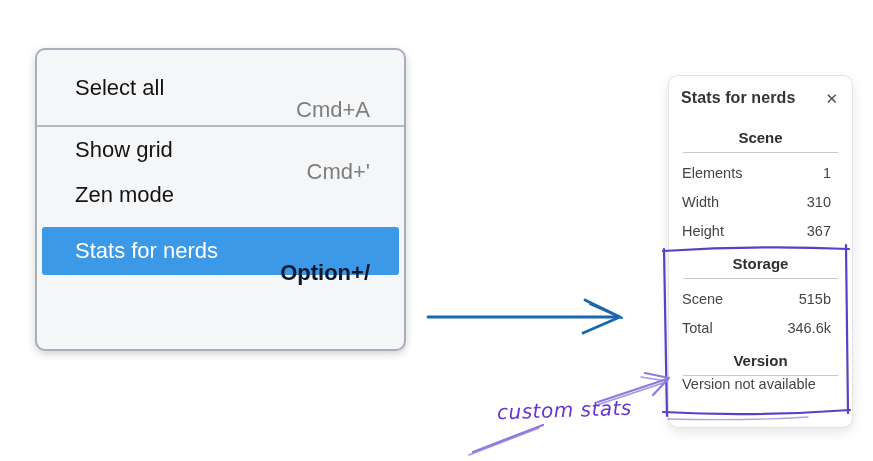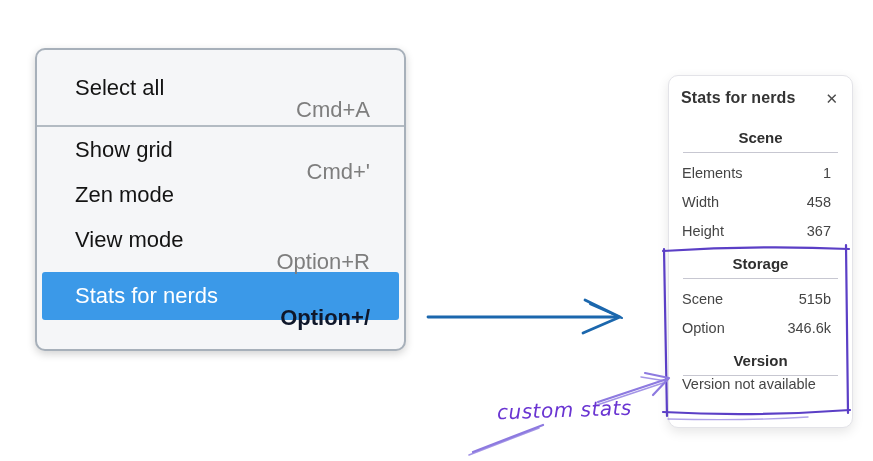--- a/index.html
+++ b/index.html
@@ -102,24 +102,20 @@
     </div>
     <div class="menu-divider"></div>
     <div class="menu-group2">
       <div class="menu-item">
         <span class="mi-label">Show grid</span>
         <span class="mi-shortcut">Cmd+'</span>
       </div>
       <div class="menu-item">
         <span class="mi-label">Zen mode</span>
       </div>
-      <div class="menu-item">
-        <span class="mi-label">View mode</span>
-        <span class="mi-shortcut">Option+R</span>
-      </div>
       <div class="menu-item highlighted">
         <span class="mi-label">Stats for nerds</span>
         <span class="mi-shortcut">Option+/</span>
       </div>
     </div>
   </div>
 
   <svg class="overlay" style="left:424px; top:296px;" width="210" height="44" viewBox="0 0 210 44">
     <g fill="none" stroke="var(--arrow-blue)" stroke-width="2.8" stroke-linecap="round" stroke-linejoin="round">
       <path d="M 4 21 L 192 21"></path>
@@ -136,37 +132,37 @@
 
     <div>
       <div class="section-heading">Scene</div>
       <div class="section-divider"></div>
       <div class="stat-row">
         <span>Elements</span>
         <span>1</span>
       </div>
       <div class="stat-row">
         <span>Width</span>
-        <span>458</span>
+        <span>310</span>
       </div>
       <div class="stat-row">
         <span>Height</span>
         <span>367</span>
       </div>
     </div>
 
     <div>
       <div class="section-heading tight">Storage</div>
       <div class="section-divider"></div>
       <div class="stat-row">
         <span>Scene</span>
         <span>515b</span>
       </div>
       <div class="stat-row">
-        <span>Option</span>
+        <span>Total</span>
         <span>346.6k</span>
       </div>
     </div>
 
     <div>
       <div class="section-heading tight">Version</div>
       <div class="section-divider"></div>
       <div class="stat-note">Version not available</div>
     </div>
   </div>

